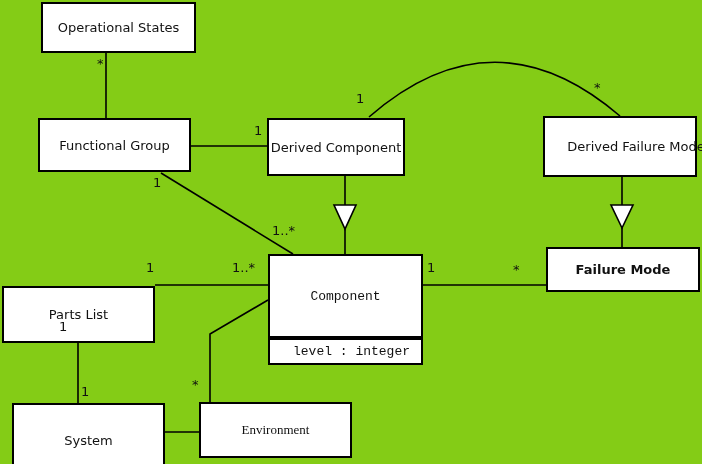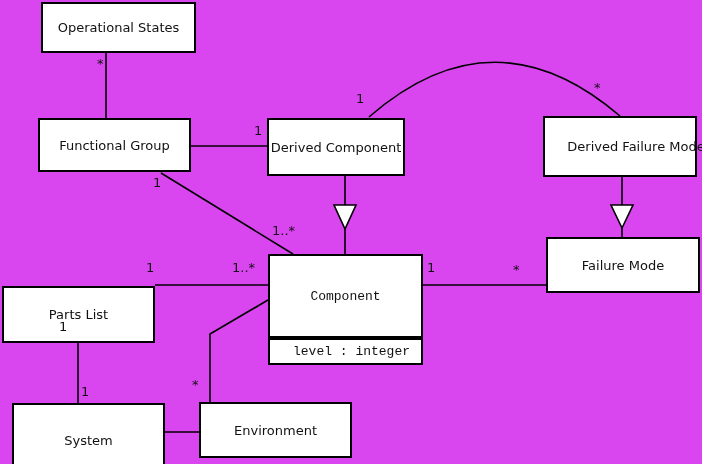--- a/index.html
+++ b/index.html
@@ -1,20 +1,20 @@
 <!DOCTYPE html>
 <html><head>
 <meta charset="utf-8">
 <style>
   html, body { margin: 0; padding: 0; background: #ffffff; }
   .canvas {
     position: relative;
     width: 702px;
     height: 464px;
-    background: #d946ef;
+    background: #84cc16;
     font-family: "DejaVu Sans", sans-serif;
     color: #111111;
     overflow: hidden;
   }
   .connectors {
     position: absolute;
     left: 0; top: 0;
     width: 702px; height: 464px;
   }
   .connectors line, .connectors path, .connectors polyline {
@@ -113,29 +113,29 @@
 
   <div class="uml-box" style="left:2px; top:256px; width:153px; height:57px;margin-top:30px;">
     <div class="uml-name">Parts List</div>
   </div>
 
   <div class="uml-box component" style="left:268px; top:254px; width:155px; height:111px;font-family:Liberation Mono, monospace;">
     <div class="uml-name">Component</div>
     <div class="uml-attr">level : integer</div>
   </div>
 
-  <div class="uml-box" style="left:546px; top:237px; width:154px; height:56px;">
+  <div class="uml-box" style="left:546px; top:247px; width:154px; height:45px;font-weight:bold;">
     <div class="uml-name">Failure Mode</div>
   </div>
 
   <div class="uml-box" style="left:12px; top:403px; width:153px; height:74px;">
     <div class="uml-name">System</div>
   </div>
 
-  <div class="uml-box" style="left:199px; top:402px; width:153px; height:56px;">
+  <div class="uml-box" style="left:199px; top:402px; width:153px; height:56px;font-family:Liberation Serif, serif;">
     <div class="uml-name">Environment</div>
   </div>
 
   <div class="mult" style="left:97px; top:57px;">*</div>
   <div class="mult" style="left:254px; top:124px;">1</div>
   <div class="mult" style="left:153px; top:176px;">1</div>
   <div class="mult" style="left:272px; top:224px;">1..*</div>
   <div class="mult" style="left:356px; top:92px;">1</div>
   <div class="mult" style="left:594px; top:81px;">*</div>
   <div class="mult" style="left:146px; top:261px;">1</div>

